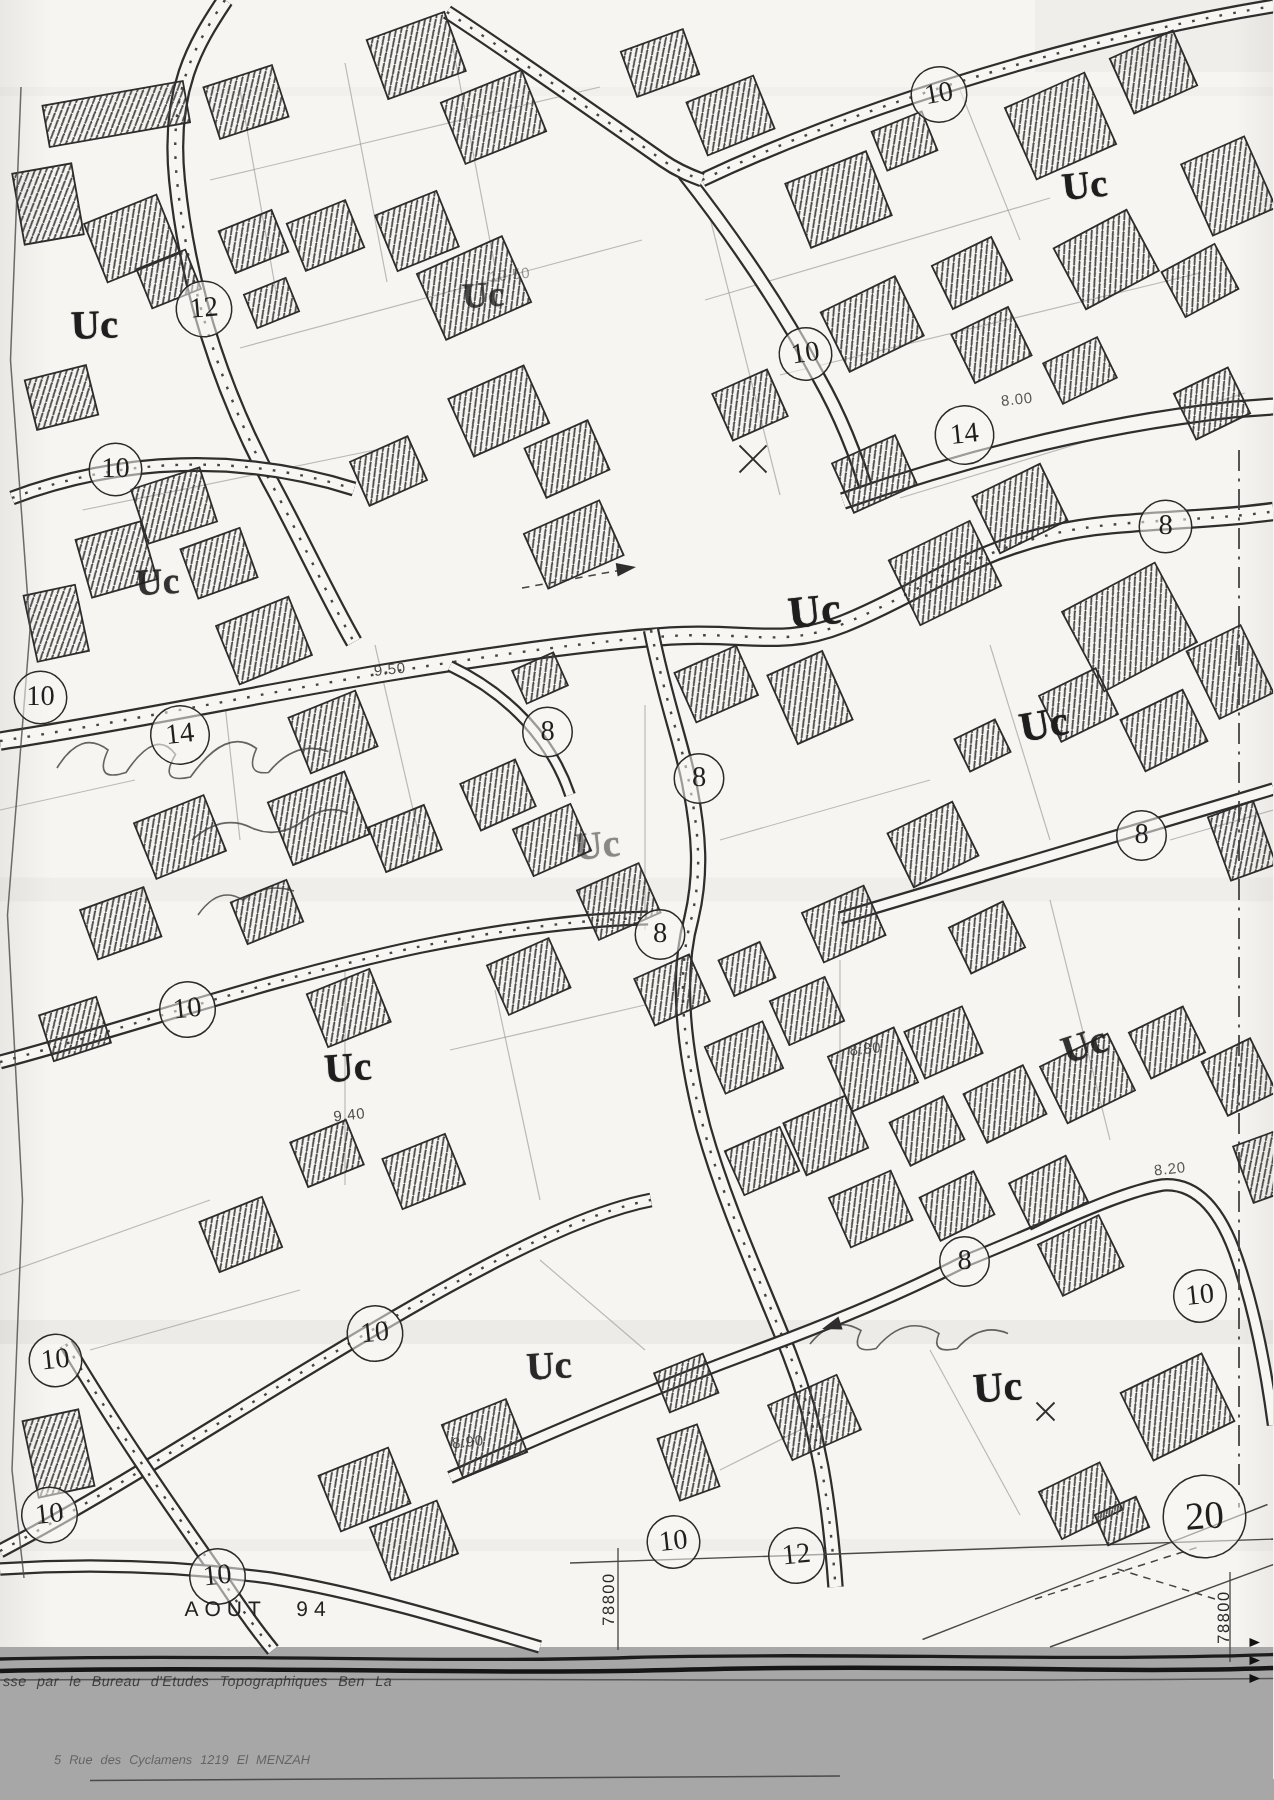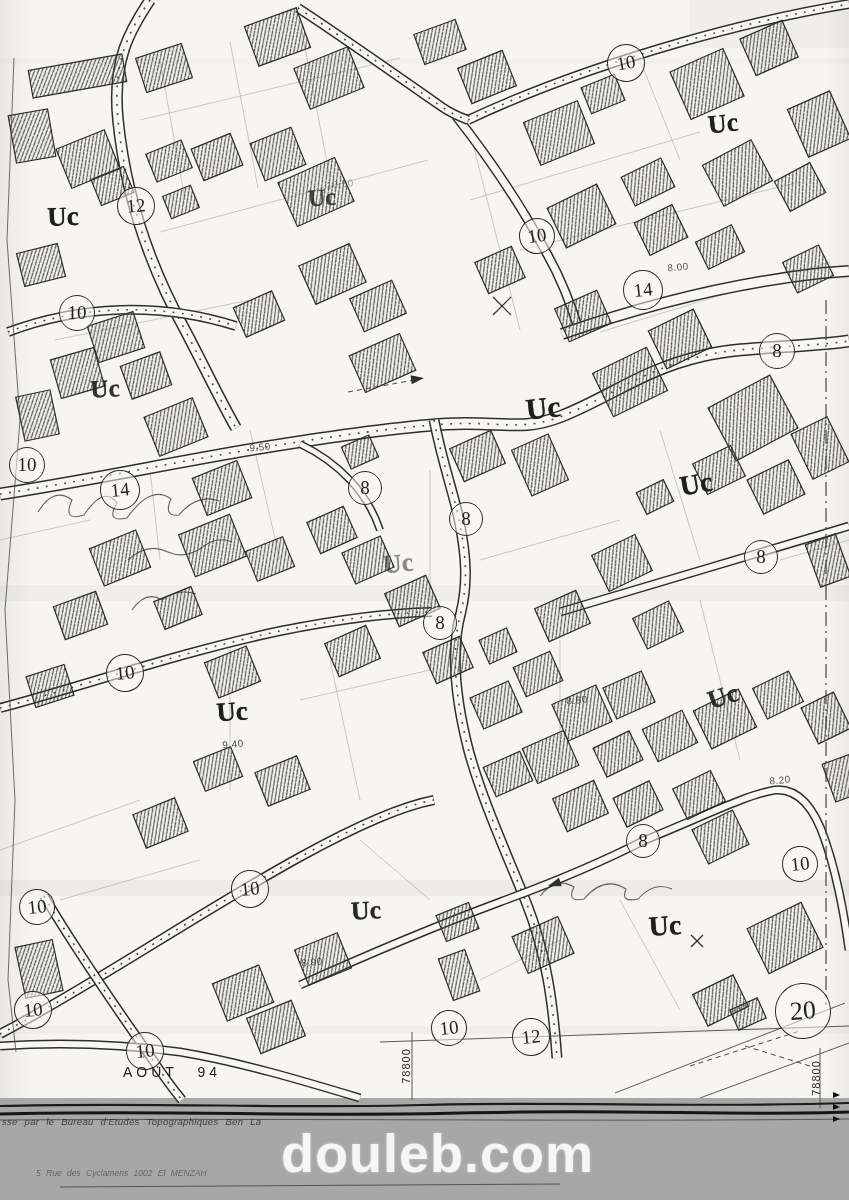--- a/index.html
+++ b/index.html
@@ -283,15 +283,14 @@
       <div class="elev" style="left: 233px; top: 744px; opacity: 0.9;">9.40</div>
       <div class="elev" style="left: 577px; top: 700px; opacity: 0.85;">8.80</div>
       <div class="elev" style="left: 780px; top: 780px; opacity: 0.85;">8.20</div>
       <div class="elev" style="left: 312px; top: 962px; opacity: 0.85;">8.90</div>
       <div class="note" style="left: 128px; top: 1072px;">AOUT 94</div>
       <div class="vcoord" style="left: 406px; top: 1066px;">78800</div>
       <div class="vcoord" style="left: 816px; top: 1078px;">78800</div>
     </div>
 
   <div class="credit1">sse par le Bureau d'Etudes Topographiques Ben La</div>
-  <div class="credit2">5 Rue des Cyclamens 1002 El MENZAH</div>
-  <div class="watermark">douleb.com</div>
+  <div class="credit2">5 Rue des Cyclamens 1219 El MENZAH</div>
 </div>
 
 </body></html>

